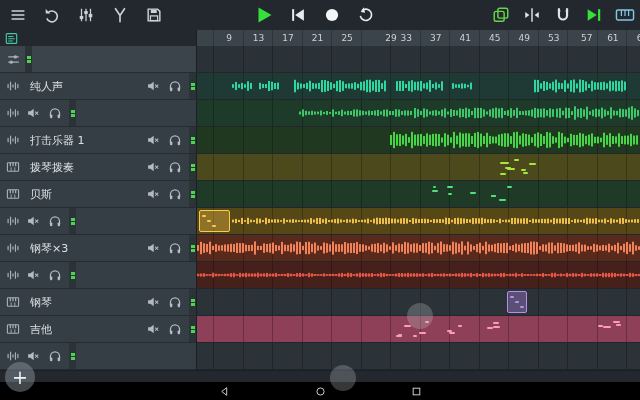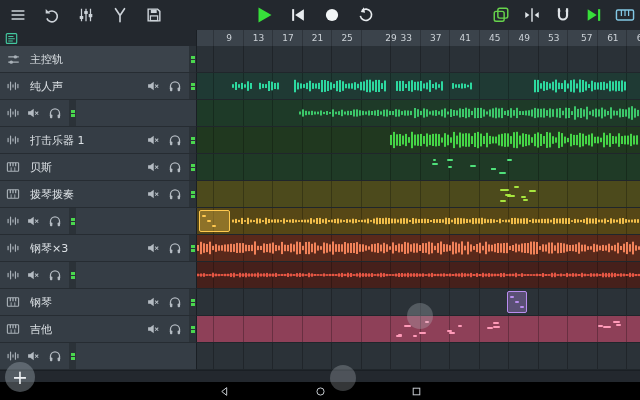--- a/index.html
+++ b/index.html
@@ -187,21 +187,20 @@
         <div class="panel-cell master">
           <span class="t-icon">
             <svg width="15" height="15" viewBox="0 0 20 20">
               <g stroke="currentColor" stroke-width="1.6">
                 <path d="M3 6.5h14M3 13.5h14"></path>
               </g>
               <circle cx="12.5" cy="6.5" r="2.3" fill="currentColor"></circle>
               <circle cx="7" cy="13.5" r="2.3" fill="currentColor"></circle>
             </svg>
           </span>
-          <span class="t-name">主控轨</span>
           <div class="meter">
             <div class="led"></div>
             <div class="led"></div>
           </div>
         </div>
         <div class="lane-cell" style="background-color: rgb(42, 49, 55); background-image: repeating-linear-gradient(90deg, rgba(0, 0, 0, 0.26) 0px, rgba(0, 0, 0, 0.26) 1px, transparent 1px, transparent 29.53px); background-position: 16px 0px;"></div>
       </div>
       <div class="row">
         <div class="panel-cell">
           <span class="t-icon">
@@ -631,62 +630,20 @@
       </div>
       <div class="row">
         <div class="panel-cell">
           <span class="t-icon">
             <svg width="14" height="14" viewBox="0 0 20 20">
               <rect x="2" y="4" width="16" height="12" rx="1" fill="none" stroke="currentColor" stroke-width="1.6"></rect>
               <path d="M7.3 10.5V16M12.6 10.5V16" stroke="currentColor" stroke-width="1.3"></path>
               <path d="M6.2 4v5M10 4v5M13.8 4v5" stroke="currentColor" stroke-width="1.8"></path>
             </svg>
           </span>
-          <span class="t-name">贝斯</span>
-          <span class="ctl">
-            <svg width="14" height="14" viewBox="0 0 20 20">
-              <path d="M3 7.5v5h3.2L11 16V4L6.2 7.5z" fill="currentColor"></path>
-              <path d="M13 8l4.5 4.5M17.5 8L13 12.5" stroke="currentColor" stroke-width="1.5"></path>
-            </svg>
-          </span>
-          <span class="ctl">
-            <svg width="14" height="14" viewBox="0 0 20 20">
-              <path d="M3.5 14v-3.5a6.5 6.5 0 0 1 13 0V14" fill="none" stroke="currentColor" stroke-width="1.8"></path>
-              <rect x="2.8" y="12" width="3.4" height="5.4" rx="1.2" fill="currentColor"></rect>
-              <rect x="13.8" y="12" width="3.4" height="5.4" rx="1.2" fill="currentColor"></rect>
-            </svg>
-          </span>
-          <div class="meter">
-            <div class="led"></div>
-            <div class="led"></div>
-          </div>
-        </div>
-        <div class="lane-cell" style="background-color: rgb(31, 58, 38); background-image: repeating-linear-gradient(90deg, rgba(0, 0, 0, 0.26) 0px, rgba(0, 0, 0, 0.26) 1px, transparent 1px, transparent 29.53px); background-position: 16px 0px;">
-          <div class="clip" style="left: 50%; width: 26%;">
-            <span class="note" style="left: 80px; top: 17px; width: 7px; background: rgb(79, 224, 122);"></span>
-            <span class="note" style="left: 88px; top: 4px; width: 5px; background: rgb(79, 224, 122);"></span>
-            <span class="note" style="left: 72px; top: 13px; width: 5px; background: rgb(79, 224, 122);"></span>
-            <span class="note" style="left: 14px; top: 4px; width: 3px; background: rgb(79, 224, 122);"></span>
-            <span class="note" style="left: 51px; top: 10px; width: 6px; background: rgb(79, 224, 122);"></span>
-            <span class="note" style="left: 72px; top: 13px; width: 5px; background: rgb(79, 224, 122);"></span>
-            <span class="note" style="left: 13px; top: 8px; width: 6px; background: rgb(79, 224, 122);"></span>
-            <span class="note" style="left: 29px; top: 11px; width: 4px; background: rgb(79, 224, 122);"></span>
-            <span class="note" style="left: 28px; top: 4px; width: 6px; background: rgb(79, 224, 122);"></span>
-          </div>
-        </div>
-      </div>
-      <div class="row">
-        <div class="panel-cell">
-          <span class="t-icon">
-            <svg width="14" height="14" viewBox="0 0 20 20">
-              <rect x="2" y="4" width="16" height="12" rx="1" fill="none" stroke="currentColor" stroke-width="1.6"></rect>
-              <path d="M7.3 10.5V16M12.6 10.5V16" stroke="currentColor" stroke-width="1.3"></path>
-              <path d="M6.2 4v5M10 4v5M13.8 4v5" stroke="currentColor" stroke-width="1.8"></path>
-            </svg>
-          </span>
           <span class="t-name">拨琴拨奏</span>
           <span class="ctl">
             <svg width="14" height="14" viewBox="0 0 20 20">
               <path d="M3 7.5v5h3.2L11 16V4L6.2 7.5z" fill="currentColor"></path>
               <path d="M13 8l4.5 4.5M17.5 8L13 12.5" stroke="currentColor" stroke-width="1.5"></path>
             </svg>
           </span>
           <span class="ctl">
             <svg width="14" height="14" viewBox="0 0 20 20">
               <path d="M3.5 14v-3.5a6.5 6.5 0 0 1 13 0V14" fill="none" stroke="currentColor" stroke-width="1.8"></path>
@@ -704,20 +661,62 @@
             <span class="note" style="left: 2px; top: 7px; width: 6px; background: rgb(166, 230, 62);"></span>
             <span class="note" style="left: 9px; top: 13px; width: 5px; background: rgb(166, 230, 62);"></span>
             <span class="note" style="left: 23px; top: 14px; width: 5px; background: rgb(166, 230, 62);"></span>
             <span class="note" style="left: 31px; top: 8px; width: 7px; background: rgb(166, 230, 62);"></span>
             <span class="note" style="left: 7px; top: 12px; width: 6px; background: rgb(166, 230, 62);"></span>
             <span class="note" style="left: 6px; top: 7px; width: 5px; background: rgb(166, 230, 62);"></span>
             <span class="note" style="left: 25px; top: 17px; width: 5px; background: rgb(166, 230, 62);"></span>
             <span class="note" style="left: 16px; top: 4px; width: 5px; background: rgb(166, 230, 62);"></span>
             <span class="note" style="left: 2px; top: 18px; width: 6px; background: rgb(166, 230, 62);"></span>
             <span class="note" style="left: 12px; top: 13px; width: 5px; background: rgb(166, 230, 62);"></span>
+          </div>
+        </div>
+      </div>
+      <div class="row">
+        <div class="panel-cell">
+          <span class="t-icon">
+            <svg width="14" height="14" viewBox="0 0 20 20">
+              <rect x="2" y="4" width="16" height="12" rx="1" fill="none" stroke="currentColor" stroke-width="1.6"></rect>
+              <path d="M7.3 10.5V16M12.6 10.5V16" stroke="currentColor" stroke-width="1.3"></path>
+              <path d="M6.2 4v5M10 4v5M13.8 4v5" stroke="currentColor" stroke-width="1.8"></path>
+            </svg>
+          </span>
+          <span class="t-name">贝斯</span>
+          <span class="ctl">
+            <svg width="14" height="14" viewBox="0 0 20 20">
+              <path d="M3 7.5v5h3.2L11 16V4L6.2 7.5z" fill="currentColor"></path>
+              <path d="M13 8l4.5 4.5M17.5 8L13 12.5" stroke="currentColor" stroke-width="1.5"></path>
+            </svg>
+          </span>
+          <span class="ctl">
+            <svg width="14" height="14" viewBox="0 0 20 20">
+              <path d="M3.5 14v-3.5a6.5 6.5 0 0 1 13 0V14" fill="none" stroke="currentColor" stroke-width="1.8"></path>
+              <rect x="2.8" y="12" width="3.4" height="5.4" rx="1.2" fill="currentColor"></rect>
+              <rect x="13.8" y="12" width="3.4" height="5.4" rx="1.2" fill="currentColor"></rect>
+            </svg>
+          </span>
+          <div class="meter">
+            <div class="led"></div>
+            <div class="led"></div>
+          </div>
+        </div>
+        <div class="lane-cell" style="background-color: rgb(31, 58, 38); background-image: repeating-linear-gradient(90deg, rgba(0, 0, 0, 0.26) 0px, rgba(0, 0, 0, 0.26) 1px, transparent 1px, transparent 29.53px); background-position: 16px 0px;">
+          <div class="clip" style="left: 50%; width: 26%;">
+            <span class="note" style="left: 80px; top: 17px; width: 7px; background: rgb(79, 224, 122);"></span>
+            <span class="note" style="left: 88px; top: 4px; width: 5px; background: rgb(79, 224, 122);"></span>
+            <span class="note" style="left: 72px; top: 13px; width: 5px; background: rgb(79, 224, 122);"></span>
+            <span class="note" style="left: 14px; top: 4px; width: 3px; background: rgb(79, 224, 122);"></span>
+            <span class="note" style="left: 51px; top: 10px; width: 6px; background: rgb(79, 224, 122);"></span>
+            <span class="note" style="left: 72px; top: 13px; width: 5px; background: rgb(79, 224, 122);"></span>
+            <span class="note" style="left: 13px; top: 8px; width: 6px; background: rgb(79, 224, 122);"></span>
+            <span class="note" style="left: 29px; top: 11px; width: 4px; background: rgb(79, 224, 122);"></span>
+            <span class="note" style="left: 28px; top: 4px; width: 6px; background: rgb(79, 224, 122);"></span>
           </div>
         </div>
       </div>
       <div class="row">
         <div class="panel-cell">
           <span class="t-icon">
             <svg width="14" height="14" viewBox="0 0 20 20">
               <g stroke="currentColor" stroke-width="1.7" stroke-linecap="round">
                 <path d="M3 7.5v5M6.5 4.5v11M10 8.5v3M13.5 5.5v9M17 7.5v5"></path>
               </g>

